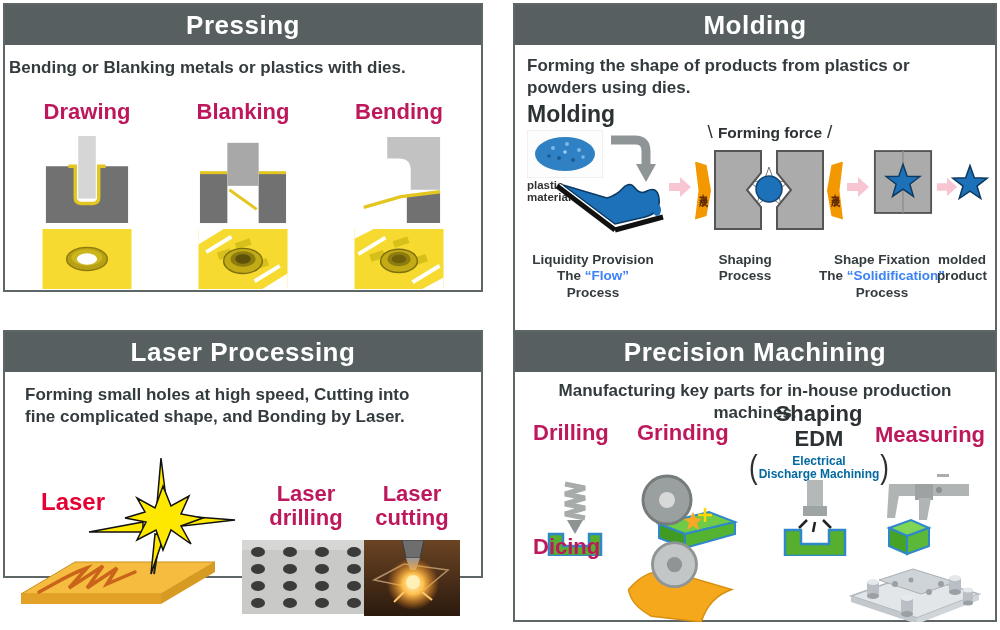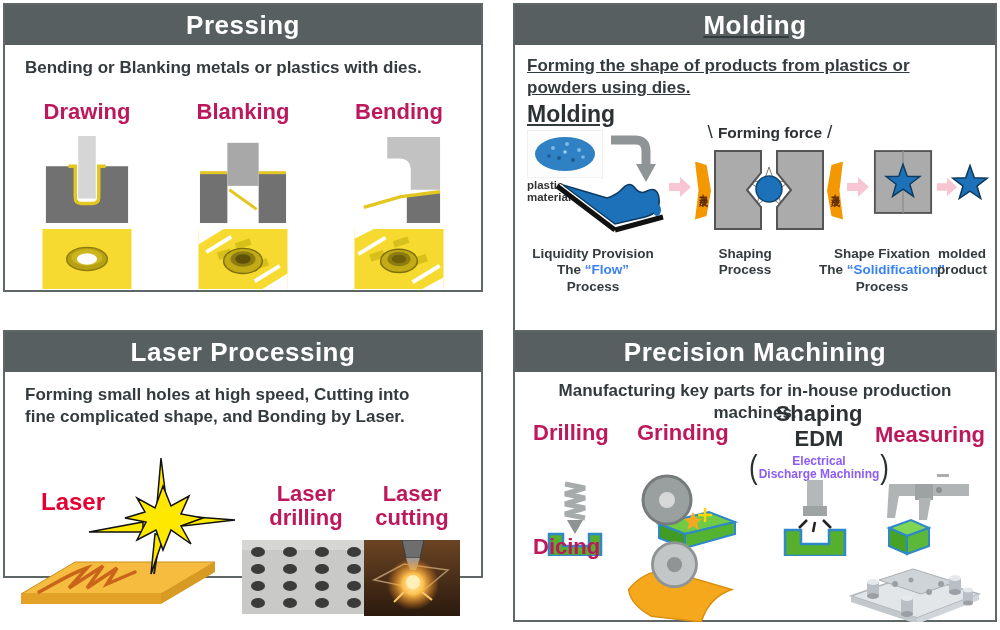--- a/index.html
+++ b/index.html
@@ -23,49 +23,49 @@
   .material-label{font-size:11.5px;line-height:1.05;color:#333;font-weight:600;}
   .force-label{display:flex;align-items:flex-start;justify-content:center;gap:5px;
                font-size:15.5px;font-weight:700;color:#2c3133;}
   .force-label .sl{font-size:19px;font-weight:400;position:relative;top:-3px;}
   .force-tab{position:absolute;width:16px;height:58px;background:#f39800;
              display:flex;align-items:center;justify-content:center;}
   .force-tab span{writing-mode:vertical-rl;text-orientation:upright;font-size:9px;
                   font-weight:bold;color:#5f2a00;letter-spacing:-2px;line-height:1;}
   .tab-left{clip-path:polygon(0 0,72% 6%,100% 50%,72% 94%,0 100%,22% 50%);}
   .tab-right{clip-path:polygon(100% 0,28% 6%,0 50%,28% 94%,100% 100%,78% 50%);}
-  .captions{position:relative;height:62px;}
+  .captions{position:relative;height:62px;margin-top:6px;}
   .cap{position:absolute;text-align:center;font-size:13.5px;line-height:1.25;color:#333b3e;font-weight:600;}
   .cap .red{color:#3b82f6;font-weight:800;}
   
   .laser-illu{position:absolute;}
   .laser-word{position:absolute;font-size:24px;font-weight:800;color:#e50033;}
   .laser-col{position:absolute;display:flex;flex-direction:column;align-items:center;}
   .laser-col .big-label{line-height:1.1;text-align:center;}
   
   .prec-desc{position:absolute;left:0;right:0;top:8px;text-align:center;font-size:17px;}
   .prec-label{position:absolute;}
   .shaping-block{position:absolute;text-align:center;}
   .shaping-block .ln{font-size:22px;font-weight:800;color:#2c3133;line-height:1.12;}
   .paren-row{display:flex;align-items:center;justify-content:center;gap:1px;margin-top:1px;}
   .paren{font-size:26px;font-weight:400;color:#2c3133;transform:scaleY(1.25);}
-  .paren-inner{font-size:12px;font-weight:800;color:#8b5cf6;line-height:1.1;}
+  .paren-inner{font-size:12px;font-weight:800;color:#0369a1;line-height:1.1;}
   .absicon{position:absolute;}
 </style>
 </head>
 <body>
 
 <div id="stage">
 
   <div class="panel" style="left:3px;top:3px;width:480px;height:289px;">
     <div class="panel-header">
       <span class="panel-title">Pressing</span>
     </div>
     <div class="panel-body">
-      <div class="desc" style="margin:12px 0 0 20px;">Bending or Blanking metals or plastics with dies.</div>
+      <div class="desc" style="margin:12px 0 0 4px;">Bending or Blanking metals or plastics with dies.</div>
       <div class="press-row">
         <div class="press-col">
           <div class="big-label">Drawing</div>
           <svg width="100" height="90" viewBox="0 0 100 92" style="margin-top:10px;">
             <path d="M8,32 H38 V64 Q38,70 44,70 H56 Q62,70 62,64 V32 H92 V90 H8 Z" fill="#717171"></path>
             <path d="M31,32 H38 V64 Q38,70 44,70 H56 Q62,70 62,64 V32 H69" fill="none" stroke="#e3c620" stroke-width="3.5"></path>
             <rect x="41" y="1" width="18" height="64" fill="#d6d6d6"></rect>
           </svg>
           <svg width="92" height="60" viewBox="0 0 92 62" style="margin-top:4px;">
             <rect x="0" y="0" width="92" height="62" fill="#f6da2f"></rect>
@@ -116,21 +116,21 @@
             <rect x="40" y="10" width="16" height="7" fill="#d8c01a" transform="rotate(-18 48 13)"></rect>
             <ellipse cx="46" cy="33" rx="19" ry="12" fill="#c2ab15" stroke="#7e6e0e" stroke-width="1.5"></ellipse>
             <ellipse cx="46" cy="31" rx="12" ry="7.5" fill="#8d7d10"></ellipse>
             <ellipse cx="46" cy="31" rx="7.5" ry="4.5" fill="#6e5f0a"></ellipse>
           </svg>
         </div>
       </div>
     </div>
   </div>
 
-  <div class="panel" style="left:513px;top:3px;width:484px;height:366px;text-decoration:underline;">
+  <div class="panel" style="left:513px;top:3px;width:484px;height:366px;">
     <div class="panel-header">
       <span class="panel-title">Molding</span>
     </div>
     <div class="panel-body mold-body">
       <div class="desc">
         <div>Forming the shape of products from plastics or</div>
         <div>powders using dies.</div>
       </div>
       <div class="mold-sub">Molding</div>
       <div class="flow">

